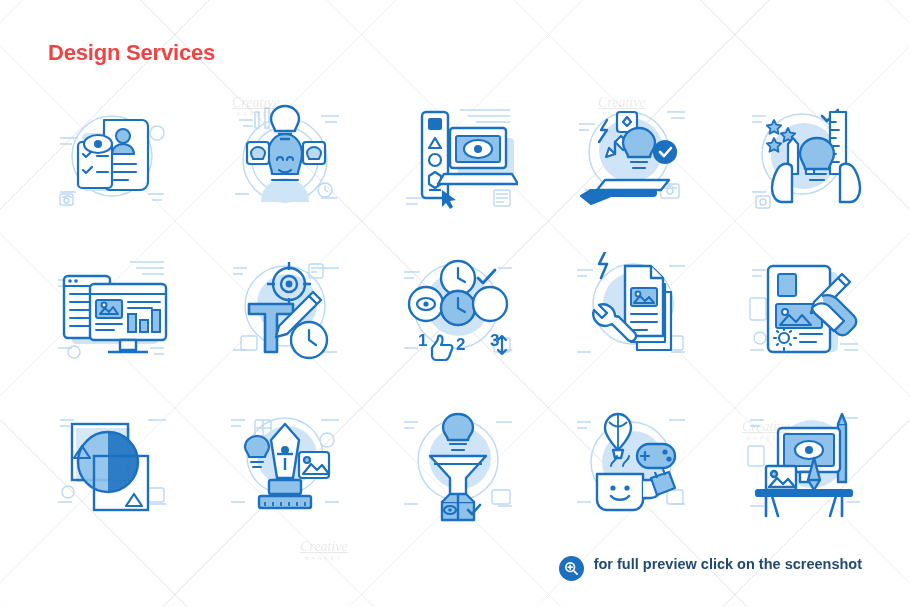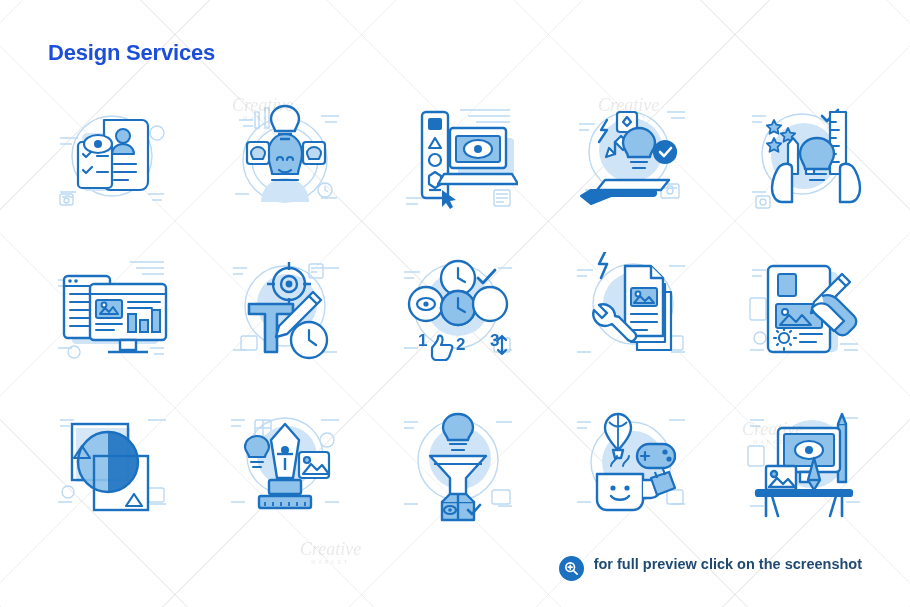--- a/index.html
+++ b/index.html
@@ -28,21 +28,21 @@
       repeating-linear-gradient(45deg, rgba(80,80,80,0.085) 0 1px, transparent 1px 132px),
       repeating-linear-gradient(-45deg, rgba(80,80,80,0.085) 0 1px, transparent 1px 132px);
     pointer-events: none;
   }
   .title {
     position: absolute;
     left: 48px;
     top: 40px;
     font-size: 22px;
     font-weight: bold;
-    color: #1d4ed8;
+    color: #ef4444;
     letter-spacing: -0.2px;
   }
   .grid {
     position: absolute;
     left: 30px;
     top: 82px;
     width: 856px;
     display: grid;
     grid-template-columns: repeat(5, 164px);
     grid-template-rows: repeat(3, 152px);
@@ -63,22 +63,23 @@
   
   .cm-mark {
     position: absolute;
     color: rgba(120,120,120,0.16);
     font-family: "Liberation Serif", serif;
     text-align: center;
     pointer-events: none;
     line-height: 1;
   }
   .cm-mark .cm-word {
-    font-size: 18px;
+    font-size: 14px;
     font-style: italic;
+    text-decoration: underline;
   }
   .cm-mark .cm-sub {
     font-size: 5px;
     letter-spacing: 3px;
     margin-top: 2px;
     font-family: "Liberation Sans", sans-serif;
     font-style: normal;
   }
   .cm-1 { left: 232px; top: 96px; }
   .cm-2 { left: 598px; top: 96px; }

